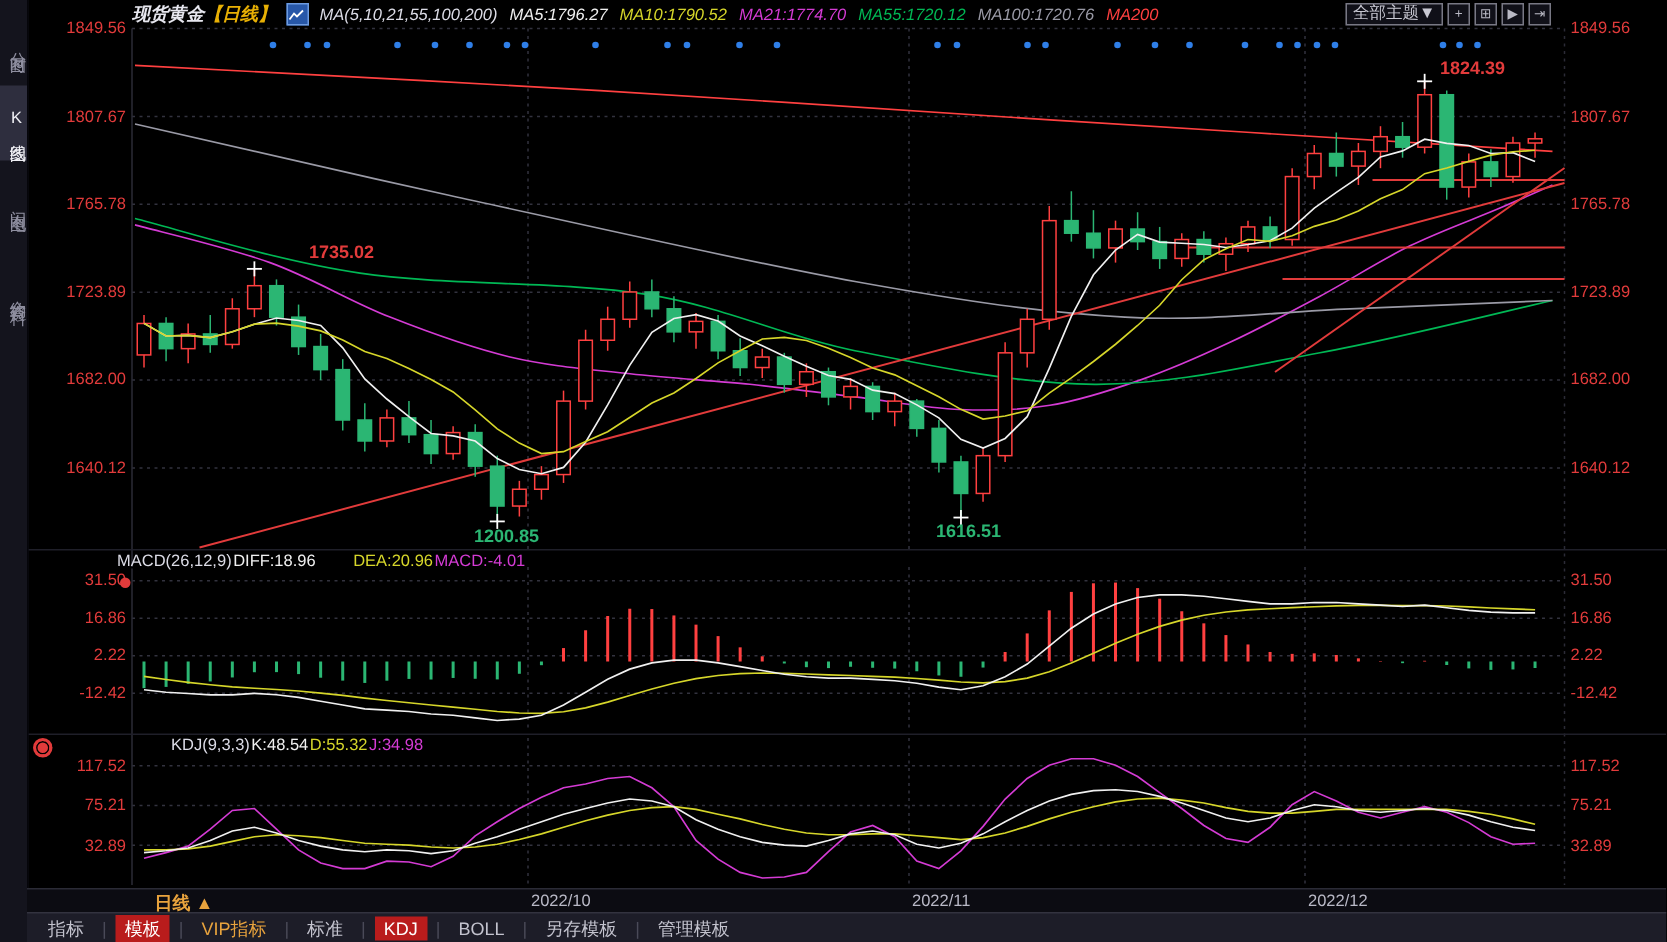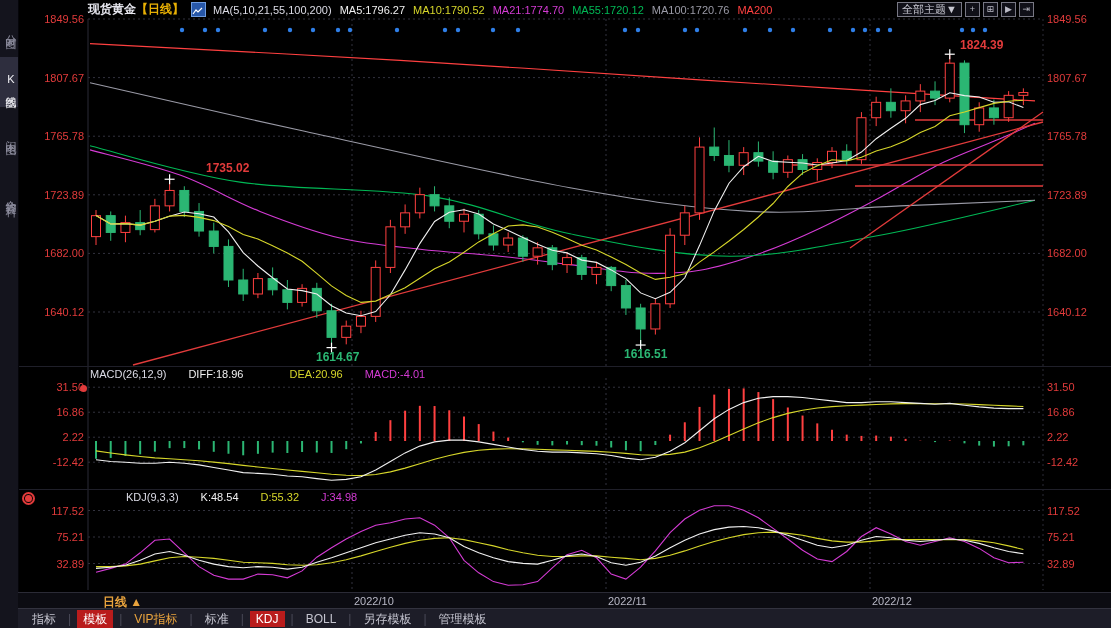--- a/index.html
+++ b/index.html
@@ -4,37 +4,37 @@
 <style>
   html,body{margin:0;padding:0;background:#000;}
   #app{position:relative;width:1111px;height:628px;background:#000;overflow:hidden;
        font-family:"Liberation Sans","DejaVu Sans",sans-serif;-webkit-font-smoothing:antialiased;}
   
   #sidebar{position:absolute;left:0;top:0;width:18px;height:628px;background:#14141d;z-index:5;border-right:1px solid #05050a;}
   .side-tab{position:absolute;left:0;width:18px;writing-mode:vertical-rl;text-orientation:upright;
             font-size:11px;color:#8f8fa0;letter-spacing:2px;text-align:center;cursor:pointer;padding:2px 0;}
   .side-tab.active{background:#2e2e3e;color:#f0f0f5;}
   
-  #header{position:absolute;left:88px;top:1px;height:16px;display:flex;align-items:center;gap:7px;z-index:6;white-space:nowrap;}
+  #header{position:absolute;left:88px;top:1px;height:16px;display:flex;align-items:center;gap:7px;z-index:6;white-space:nowrap;font-style:italic;}
   #title{font-size:12px;font-weight:bold;color:#e6e6ee;}
   #period-tag{font-size:12px;font-weight:bold;color:#e8b004;}
   #chart-style-icon{width:13px;height:13px;background:#2757a8;border:1px solid #6d9be0;display:inline-block;}
   .ma-label{font-size:11px;}
   #theme-controls{position:absolute;left:897px;top:2px;display:flex;gap:3px;z-index:7;align-items:center;}
   #theme-btn{font-size:11px;color:#c8c8d2;border:1px solid #787884;padding:0 4px;height:13px;line-height:13px;cursor:pointer;background:#101018;}
   .tool-icon{width:13px;height:13px;border:1px solid #787884;color:#b9b9c4;font-size:9px;line-height:13px;
              text-align:center;cursor:pointer;background:#101018;}
   
   #chart-canvas{position:absolute;left:0;top:0;z-index:1;}
   
   .tick-label{position:absolute;font-size:11px;color:#e23b3b;z-index:4;}
   .tick-left{left:34px;width:50px;text-align:right;}
   .tick-right{left:1047px;width:60px;text-align:left;}
   
-  .panel-header{position:absolute;left:90px;display:flex;gap:22px;font-size:11px;z-index:6;white-space:nowrap;text-decoration:underline;}
+  .panel-header{position:absolute;left:78px;display:flex;gap:1px;font-size:11px;z-index:6;white-space:nowrap;text-decoration:underline;}
   
   .annot{position:absolute;font-size:12px;font-weight:bold;z-index:6;}
   
   #date-strip{position:absolute;left:18px;top:592px;width:1093px;height:16px;background:#0c0c12;border-top:1px solid #2b2b36;z-index:5;}
   #period-label{position:absolute;left:85px;top:1px;font-size:12px;font-weight:bold;color:#e8a33d;cursor:pointer;}
   .date-label{position:absolute;top:2px;font-size:11px;color:#b9b9c6;}
   
   #toolbar{position:absolute;left:18px;top:608px;width:1093px;height:20px;background:#1d1d28;border-top:1px solid #33333f;
            display:flex;align-items:center;gap:6px;padding-left:8px;z-index:5;font-size:12px;}
   .tb-tab{color:#c3c3ce;padding:1px 6px;cursor:pointer;}
@@ -408,21 +408,21 @@
       <span style="color: rgb(220, 220, 230); margin-left: 36px;">KDJ(9,3,3)</span>
       <span style="color: rgb(240, 240, 240);">K:48.54</span>
       <span style="color: rgb(214, 214, 42);">D:55.32</span>
       <span style="color: rgb(212, 59, 212);">J:34.98</span>
     </div>
 
   <div id="macd-settings-icon"></div>
   <div id="kdj-settings-icon"></div>
 
   <div class="annot" style="left:178px;top:161px;color:#e23b3b;margin-left:28px;">1735.02</div>
-  <div class="annot" style="left:316px;top:350px;color:#2bb673;">1614.67</div>
+  <div class="annot" style="left:316px;top:350px;color:#2bb673;">1200.85</div>
   <div class="annot" style="left:624px;top:347px;color:#2bb673;">1616.51</div>
   <div class="annot" style="left:960px;top:38px;color:#e23b3b;">1824.39</div>
 
   <div id="date-strip">
     <span id="period-label">日线 ▲</span>
   <span class="date-label" style="left: 336px;">2022/10</span>
       <span class="date-label" style="left: 590px;">2022/11</span>
       <span class="date-label" style="left: 854px;">2022/12</span>
     </div>
 

